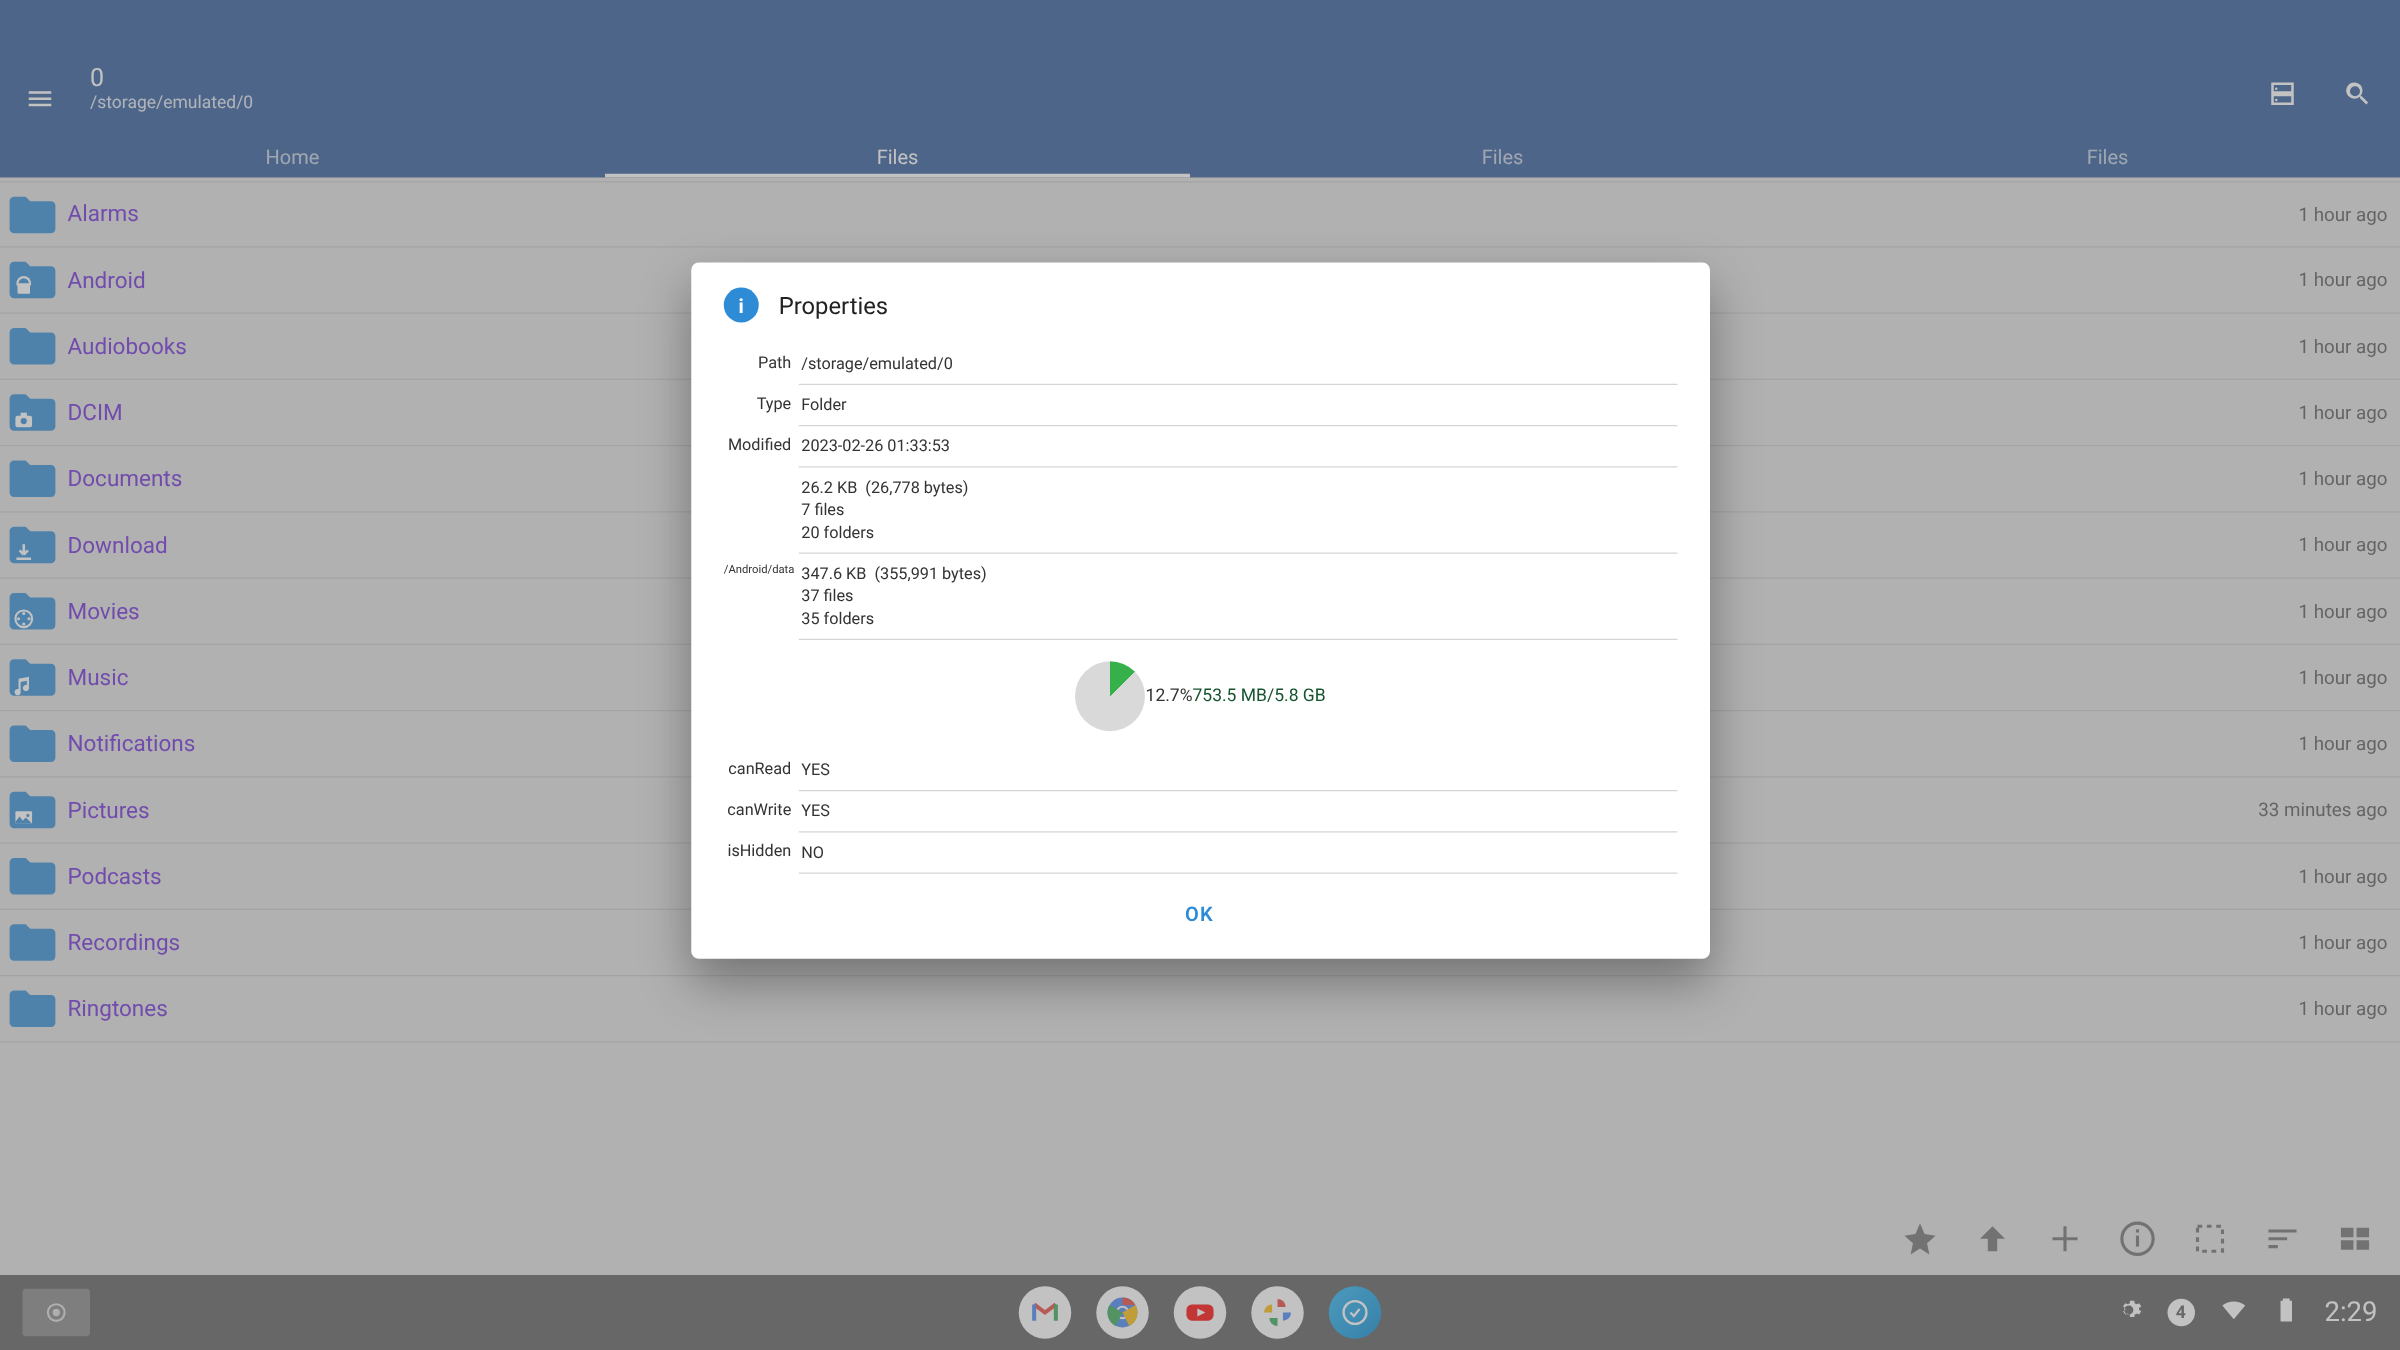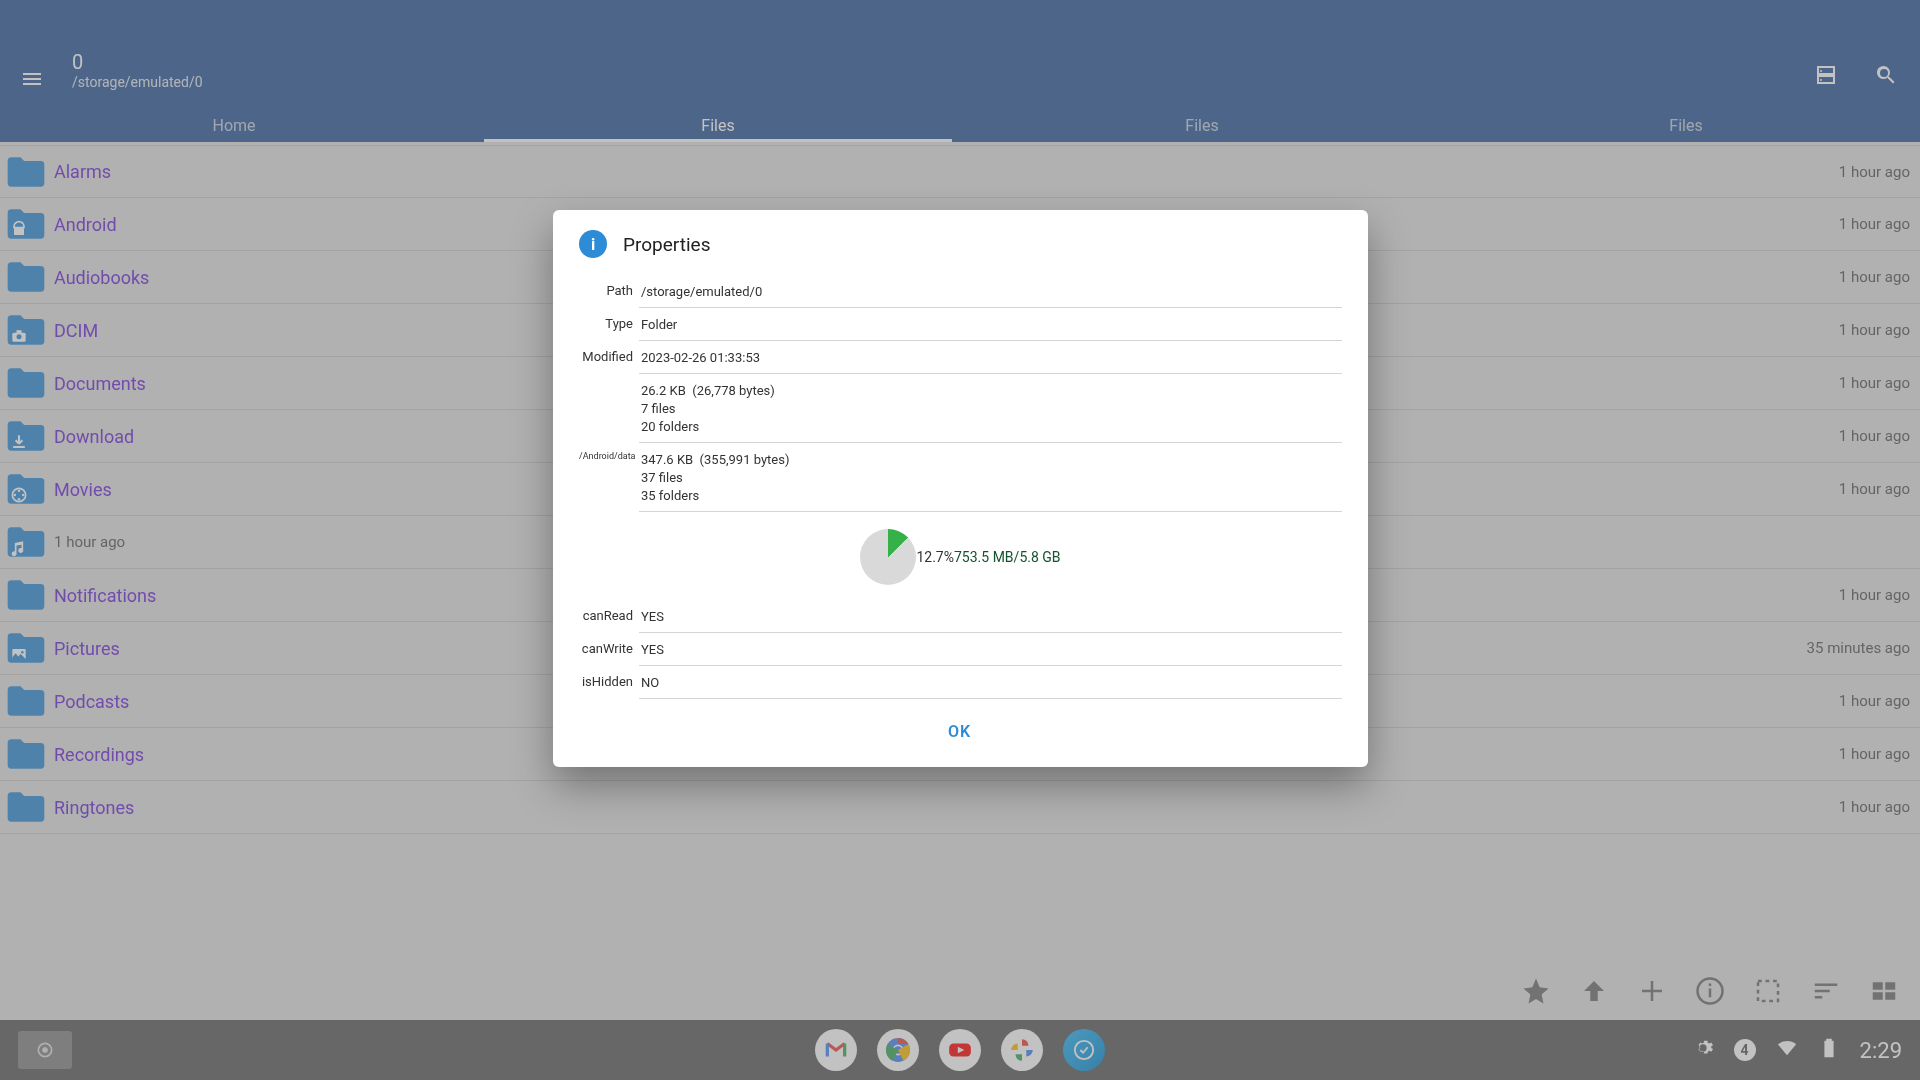--- a/index.html
+++ b/index.html
@@ -193,20 +193,21 @@
       </div>
       <div class="row">
         <div class="thumb">
           <svg class="folder-svg" viewBox="0 0 24 20">
             <path d="M2 4a2 2 0 012-2h5l2 2h9a2 2 0 012 2v10a2 2 0 01-2 2H4a2 2 0 01-2-2z"></path>
           </svg>
           <svg class="mini" viewBox="0 0 24 24">
             <path d="M9 18a3 3 0 11-2-2V6l10-2v10a3 3 0 11-2-2V8L9 9z" fill="#fff"></path>
           </svg>
         </div>
+        <div class="fname">Music</div>
         <div class="fdate">1 hour ago</div>
       </div>
       <div class="row">
         <div class="thumb">
           <svg class="folder-svg" viewBox="0 0 24 20">
             <path d="M2 4a2 2 0 012-2h5l2 2h9a2 2 0 012 2v10a2 2 0 01-2 2H4a2 2 0 01-2-2z"></path>
           </svg>
         </div>
         <div class="fname">Notifications</div>
         <div class="fdate">1 hour ago</div>
@@ -216,21 +217,21 @@
           <svg class="folder-svg" viewBox="0 0 24 20">
             <path d="M2 4a2 2 0 012-2h5l2 2h9a2 2 0 012 2v10a2 2 0 01-2 2H4a2 2 0 01-2-2z"></path>
           </svg>
           <svg class="mini" viewBox="0 0 24 24">
             <rect x="4" y="6" width="16" height="12" rx="1" fill="#fff"></rect>
             <path d="M4 16l4-5 3 4 3-3 6 6H4z" fill="#2e8bd6"></path>
             <circle cx="16" cy="10" r="1.5" fill="#2e8bd6"></circle>
           </svg>
         </div>
         <div class="fname">Pictures</div>
-        <div class="fdate">35 minutes ago</div>
+        <div class="fdate">33 minutes ago</div>
       </div>
       <div class="row">
         <div class="thumb">
           <svg class="folder-svg" viewBox="0 0 24 20">
             <path d="M2 4a2 2 0 012-2h5l2 2h9a2 2 0 012 2v10a2 2 0 01-2 2H4a2 2 0 01-2-2z"></path>
           </svg>
         </div>
         <div class="fname">Podcasts</div>
         <div class="fdate">1 hour ago</div>
       </div>

